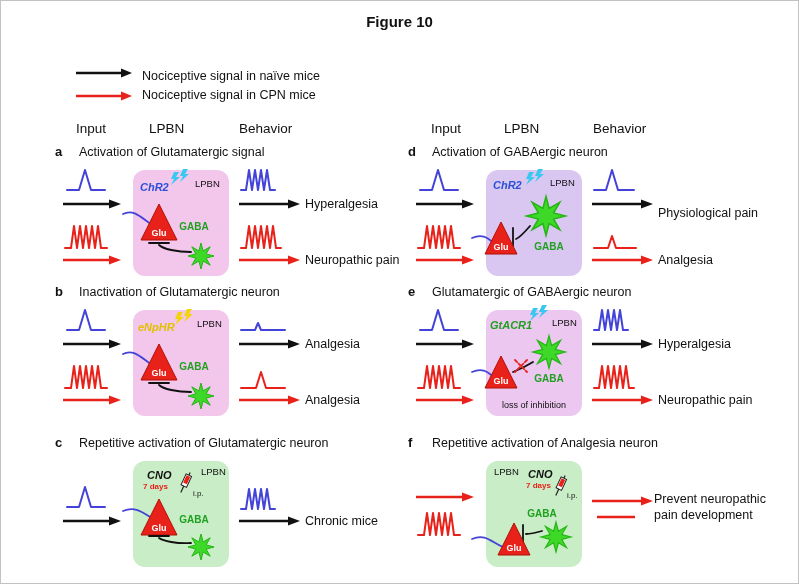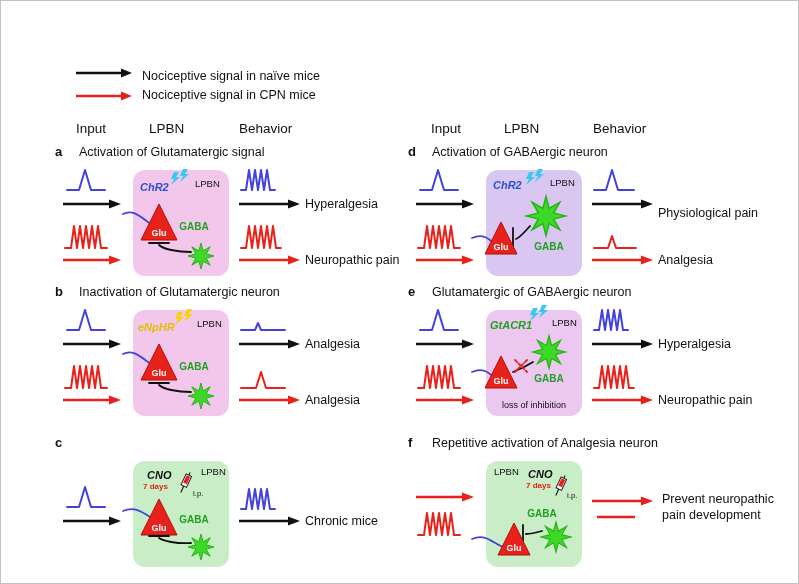--- a/index.html
+++ b/index.html
@@ -42,20 +42,21 @@
   .neuron { stroke:#b01005; stroke-width:1; }
   .syr-body { fill:#ffffff; stroke:#222; stroke-width:1; }
   .syr-liq { fill:#e8221a; }
   .syr-line { stroke:#222; stroke-width:1.2; }
 </style>
 </head>
 <body>
 
 <div class="stage">
 
+  <div class="fig-title">Figure 10</div>
 
   <svg class="legend-arrow" style="left:73px; top:66px;" width="62" height="12">
     <line class="aline black" x1="2" y1="6" x2="48" y2="6"></line>
       <polygon fill="#111" points="47,1.5 58,6 47,10.5"></polygon>
   </svg>
   <div class="legend-label" style="left:141px; top:68px;text-align:center;">Nociceptive signal in naïve mice</div>
   <svg class="legend-arrow" style="left:73px; top:89px;" width="62" height="12">
     <line class="aline red" x1="2" y1="6" x2="48" y2="6"></line>
       <polygon fill="#e8221a" points="47,1.5 58,6 47,10.5"></polygon>
   </svg>
@@ -153,20 +154,21 @@
           <line class="aline red" x1="186" y1="96" x2="236" y2="96"></line>
           <polygon fill="#e8221a" points="235,91.5 247,96 235,100.5"></polygon>
         </g>
     </svg>
     <div class="beh" style="left:252px; top:52px;">Analgesia</div>
     <div class="beh" style="left:252px; top:108px;">Analgesia</div>
   </section>
 
   <section class="panel" style="left:52px; top:434px; width:348px;">
     <span class="p-label">c</span>
+    <span class="p-title">Repetitive activation of Glutamatergic neuron</span>
     <svg class="p-svg" width="348" height="118" viewBox="0 0 348 118">
       <path class="trace blue" d="M14,52 h12 l6,-20 l6,20 h14"></path>
       <g>
           <line class="aline black" x1="10" y1="66" x2="57" y2="66"></line>
           <polygon fill="#111" points="56,61.5 68,66 56,70.5"></polygon>
         </g>
       <rect x="80" y="6" width="96" height="106" rx="12" fill="#c9edc6"></rect>
       <path class="trace blue thin" d="M70,56 C84,50 92,60 101,64"></path>
       <text class="drug" x="94" y="24">CNO</text>
       <text class="tiny-red" x="90" y="34">7 days</text>
@@ -317,16 +319,16 @@
       <path class="conn" d="M136,76 C129,78 124,79 120,79"></path>
       <line class="conn" x1="117" y1="70" x2="117" y2="88"></line>
       <polygon class="neuron" points="108,68 92,100 124,100" fill="#e8221a"></polygon>
       <text class="glu" x="108" y="96">Glu</text>
       <g>
           <line class="aline red" x1="186" y1="46" x2="236" y2="46"></line>
           <polygon fill="#e8221a" points="235,41.5 247,46 235,50.5"></polygon>
         </g>
       <line class="aline red" x1="191" y1="62" x2="229" y2="62"></line>
     </svg>
-    <div class="beh wrap" style="left:256px; top:56px;">Prevent neuropathic pain development</div>
+    <div class="beh wrap" style="left:248px; top:56px;">Prevent neuropathic pain development</div>
   </section>
 
 </div>
 
 </body></html>

